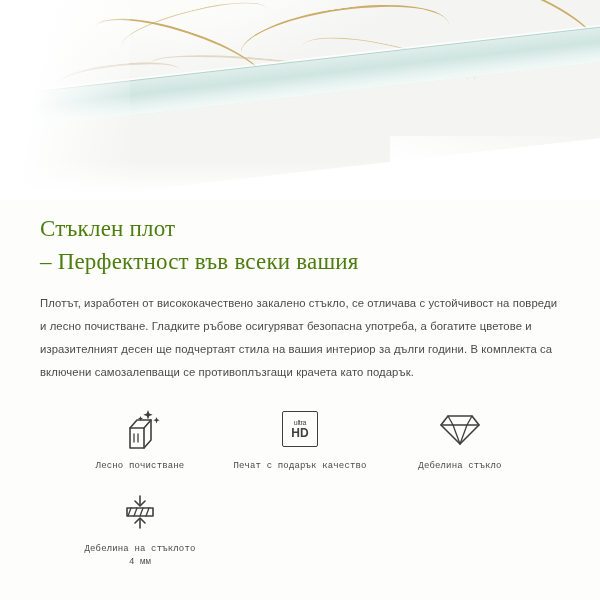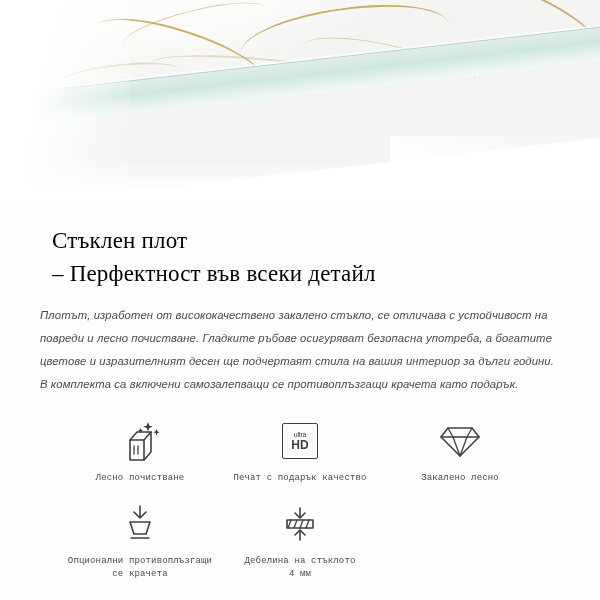--- a/index.html
+++ b/index.html
@@ -102,34 +102,33 @@
   }
 
   
   .content {
     padding: 12px 40px 0 40px;
   }
   .headline {
     font-family: "Liberation Serif", serif;
     font-size: 23px;
     line-height: 33px;
-    color: #000000;
+    color: #4d7c0f;
     font-weight: 400;
-    margin: 12px;
+    margin: 0;
     letter-spacing: 0.2px;
   }
   .headline .line2 { display: block; }
 
   .body-copy {
     margin-top: 14px;
     font-size: 11.3px;
     line-height: 23px;
     color: #4b4b4b;
     letter-spacing: 0.1px;
-    font-style: italic;
   }
 
   
   .features {
     margin-top: 22px;
     display: grid;
     grid-template-columns: repeat(3, 1fr);
     row-gap: 16px;
     padding: 0 20px;
   }
@@ -214,21 +213,21 @@
     <div class="edge-shine"></div>
     <div class="edge"></div>
     <div class="left-white"></div>
     <div class="corner-fade"></div>
     <div class="bottom-fade"></div>
   </div>
 
   <div class="content">
     <h1 class="headline">
       <span>Стъклен плот</span>
-      <span class="line2">– Перфектност във всеки детайл</span>
+      <span class="line2">– Перфектност във всеки вашия</span>
     </h1>
 
     <p class="body-copy">Плотът, изработен от висококачествено закалено стъкло, се отличава с устойчивост на повреди и лесно почистване. Гладките ръбове осигуряват безопасна употреба, а богатите цветове и изразителният десен ще подчертаят стила на вашия интериор за дълги години. В комплекта са включени самозалепващи се противоплъзгащи крачета като подарък.</p>
 
     <div class="features">
 
       <div class="feature">
         <div class="feature-icon">
           <svg width="46" height="42" viewBox="0 0 46 42" aria-hidden="true">
             <path class="stroke" d="M13 40 L13 20 L27 20 L27 40 Z"></path>
@@ -259,34 +258,23 @@
 
       <div class="feature">
         <div class="feature-icon">
           <svg width="44" height="38" viewBox="0 0 44 38" aria-hidden="true">
             <path class="stroke" d="M10 6 L34 6 L41 15 L22 34 L3 15 Z"></path>
             <path class="stroke-thin" d="M3 15 L41 15"></path>
             <path class="stroke-thin" d="M10 6 L15 15 L22 34"></path>
             <path class="stroke-thin" d="M34 6 L29 15 L22 34"></path>
           </svg>
         </div>
-        <div class="feature-label">Закалено лесно</div>
-      </div>
-
-      <div class="feature">
-        <div class="feature-icon">
-          <svg width="44" height="42" viewBox="0 0 44 42" aria-hidden="true">
-            <path class="stroke" d="M22 3 L22 14"></path>
-            <path class="stroke" d="M16 9 L22 15 L28 9"></path>
-            <path class="stroke" d="M12 19 L32 19 L28 31 L16 31 Z"></path>
-            <path class="stroke-thin" d="M13 35 L31 35"></path>
-          </svg>
-        </div>
-        <div class="feature-label">Опционални противоплъзгащи се крачета</div>
-      </div>
+        <div class="feature-label">Дебелина стъкло</div>
+      </div>
+
 
       <div class="feature">
         <div class="feature-icon">
           <svg width="42" height="40" viewBox="0 0 42 40" aria-hidden="true">
             <path class="stroke" d="M21 4 L21 13"></path>
             <path class="stroke" d="M16 9 L21 14 L26 9"></path>
             <rect class="stroke" x="8" y="16" width="26" height="8"></rect>
             <path class="stroke-thin" d="M12 16 L9 24"></path>
             <path class="stroke-thin" d="M18 16 L15 24"></path>
             <path class="stroke-thin" d="M24 16 L21 24"></path>

